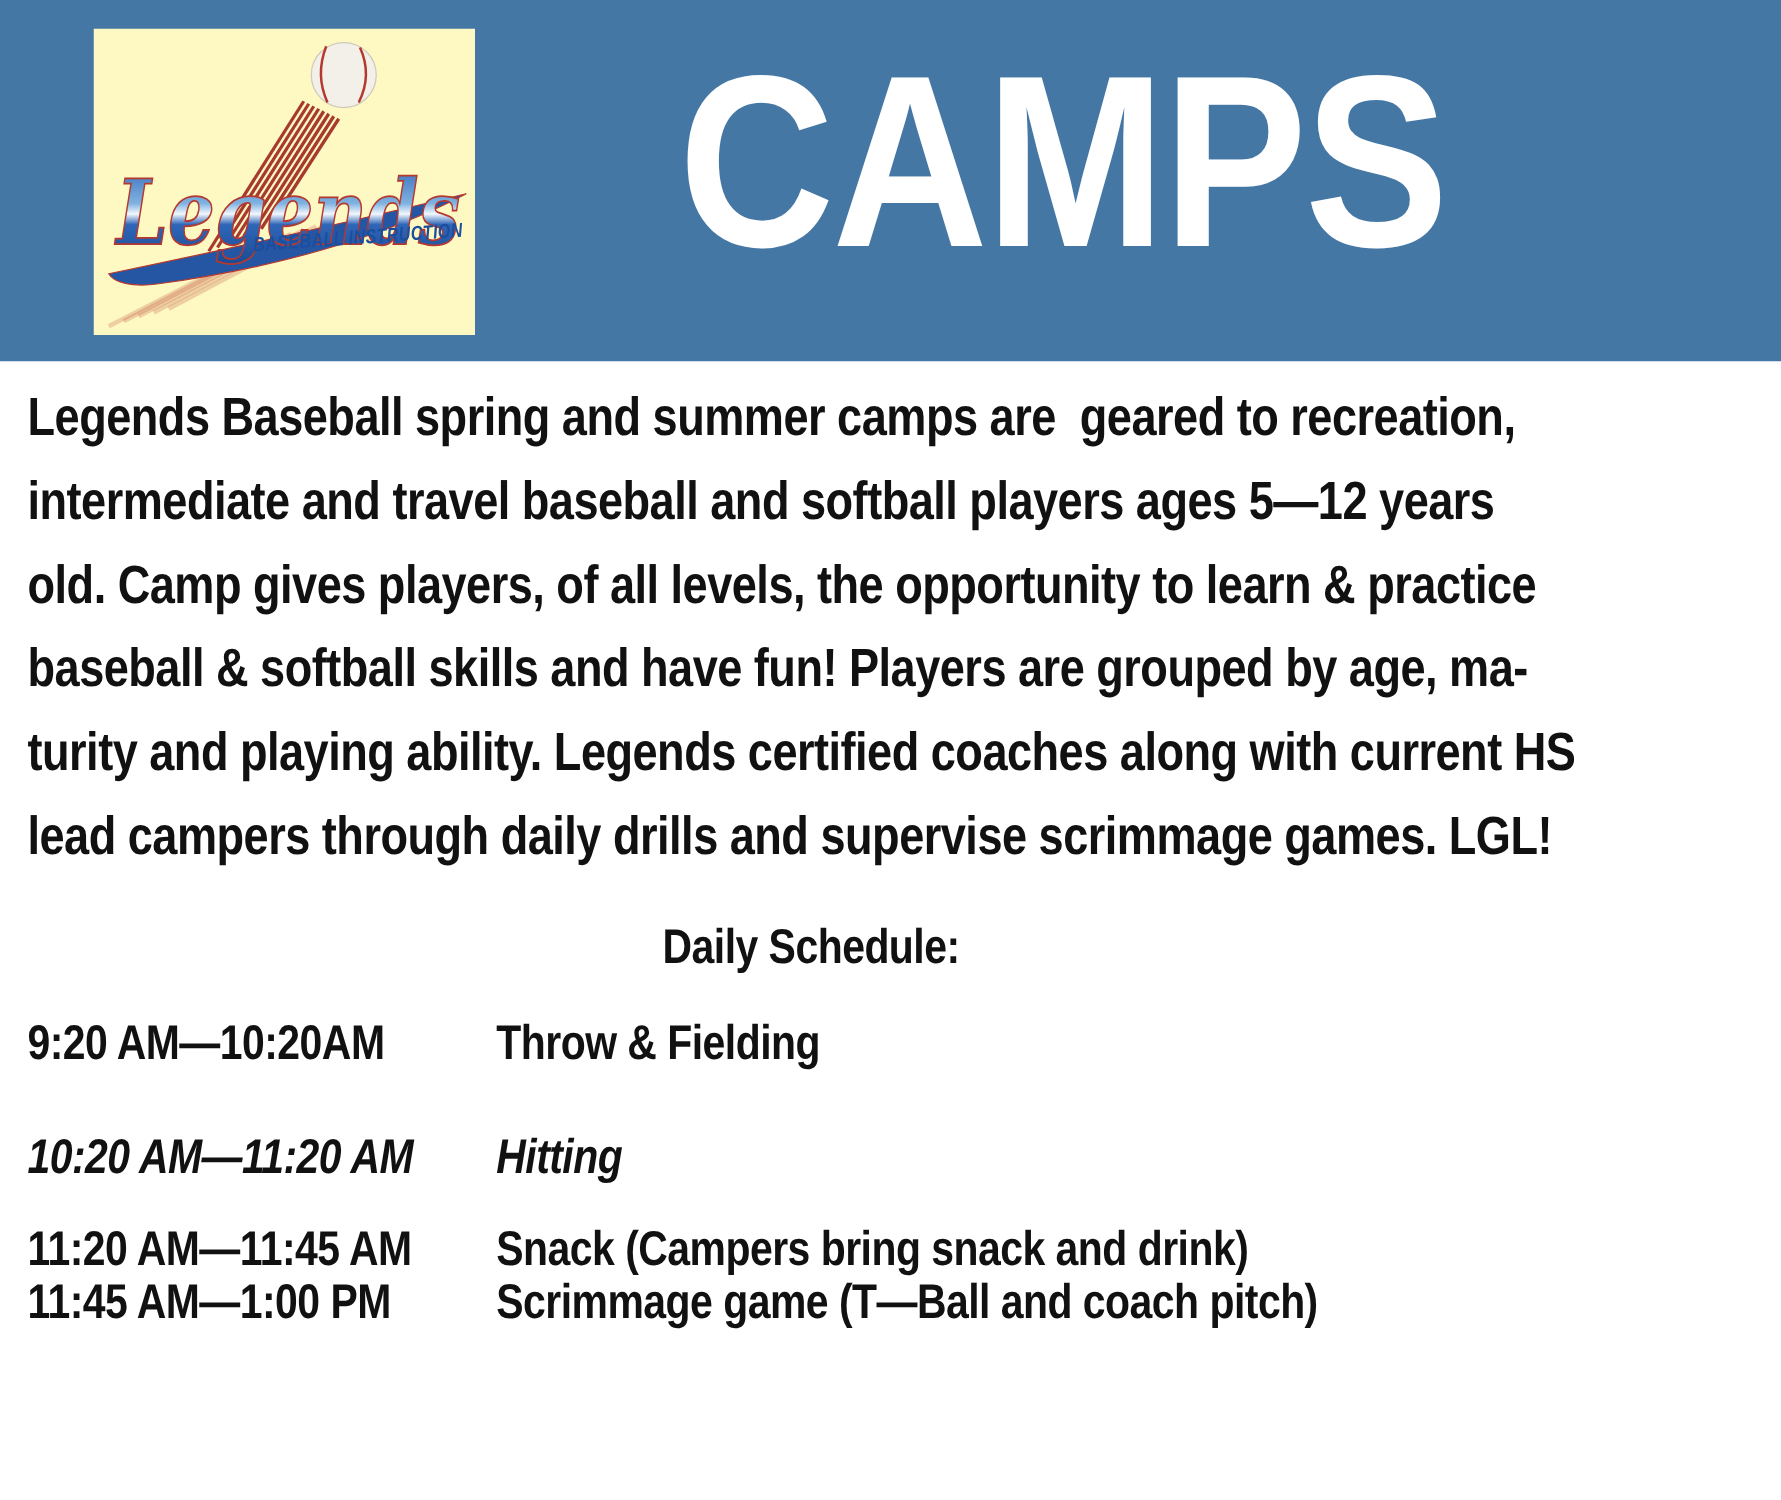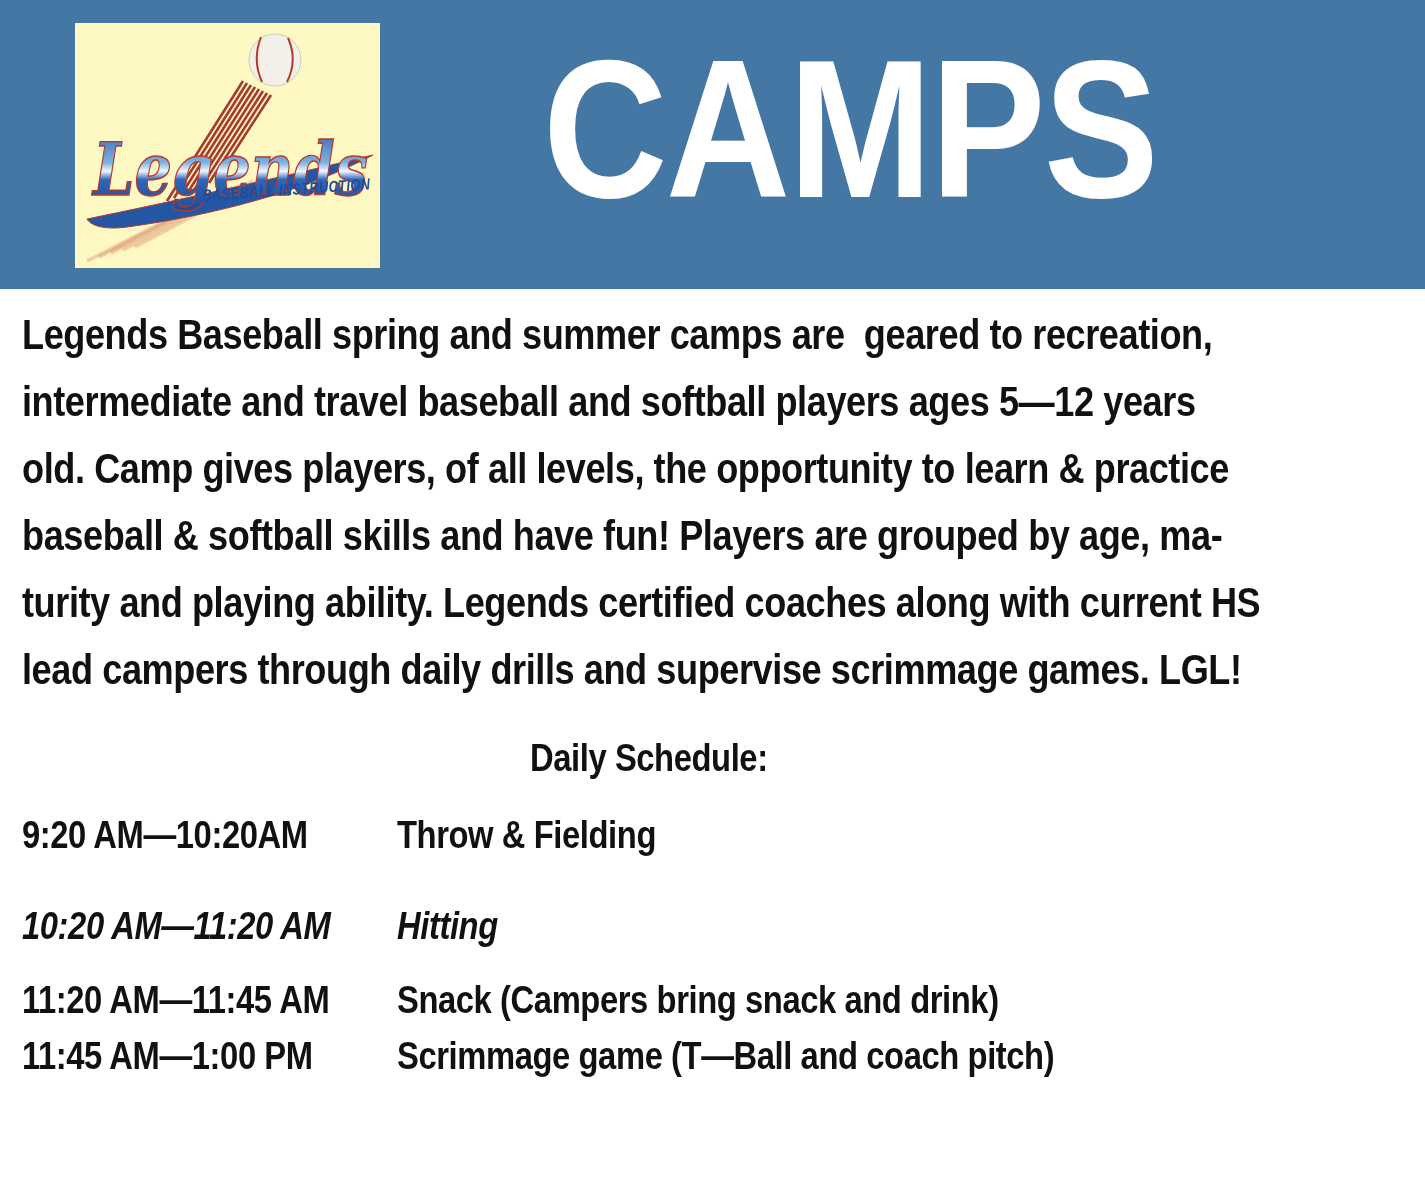--- a/index.html
+++ b/index.html
@@ -90,21 +90,21 @@
     white-space: pre;
     transform: scaleX(0.84);
     transform-origin: left top;
   }
   .schedule-row .time { left: 0; }
   .schedule-row .activity { left: 375px; }
   .row-0 { top: 781px; }
   .row-1 { top: 806px; }
   .row-2 { top: 897px; font-style: italic; }
   .row-3 { top: 955px; margin-top: 16px; }
-  .row-4 { top: 1013px; margin-top: 14px; }
+  .row-4 { top: 1013px; }
 </style>
 </head>
 <body>
 
 <div id="page">
 
   <div class="header-band">
 
     <div class="logo-panel">
       <svg width="305" height="245" viewBox="0 0 305 245">

